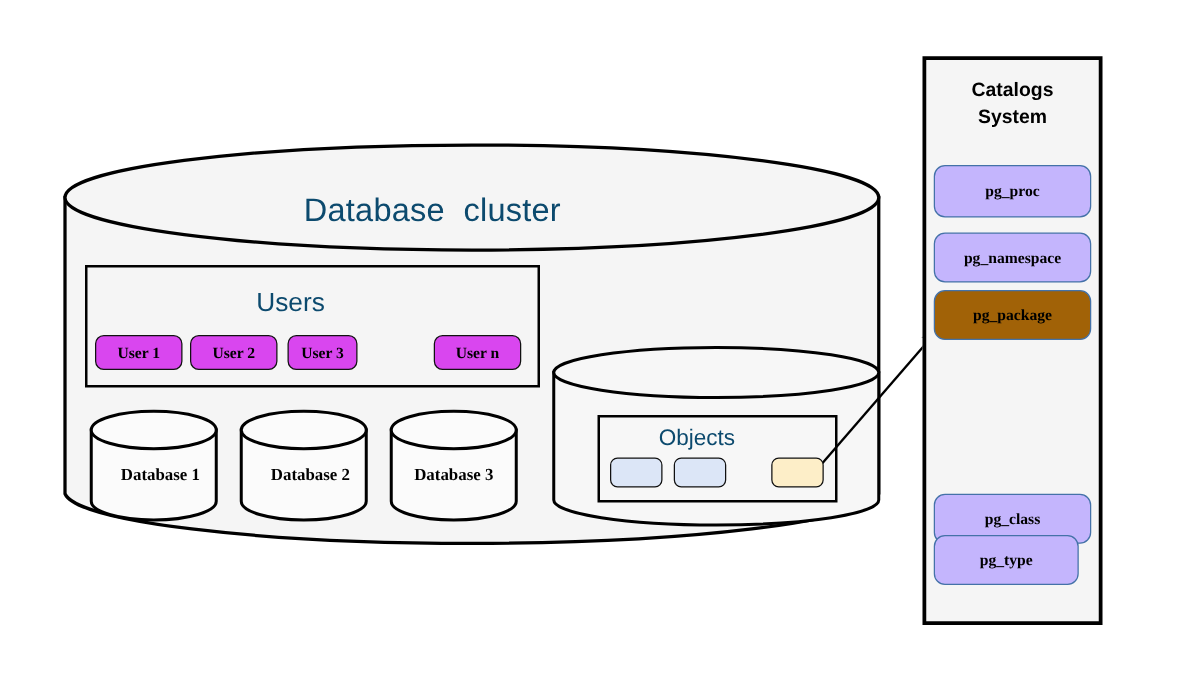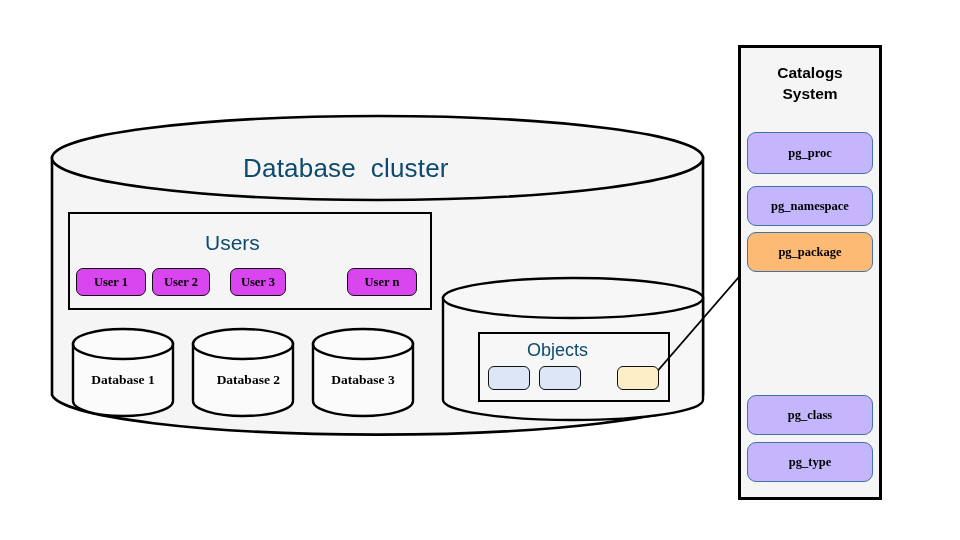--- a/index.html
+++ b/index.html
@@ -70,21 +70,21 @@
   .chip-user {
     background: #d946ef;
     border: 1.6px solid #111111;
   }
   .chip-cat-blue {
     background: #c4b5fd;
     border: 1.8px solid #4472a8;
     border-radius: 9px;
   }
   .chip-cat-yellow {
-    background: #fdba74;
+    background: #a16207;
     border: 1.8px solid #4472a8;
     border-radius: 9px;
   }
   .chip-obj-blue {
     background: #dce6f7;
     border: 1.6px solid #111111;
     border-radius: 6px;
   }
   .chip-obj-yellow {
     background: #fdeec8;
@@ -148,31 +148,31 @@
 
 <div class="lbl title-cluster" style="left:243px; top:155px;">Database  cluster</div>
 
 <div class="boxframe" style="left:68px; top:212px; width:364px; height:98px;"></div>
 
 <div class="lbl title-users" style="left:205px; top:232px;">Users</div>
 
 <div class="chip chip-user" style="left:76px; top:268px; width:70px; height:28px;">
   <span class="ser chip-label">User 1</span>
 </div>
-<div class="chip chip-user" style="left:152px; top:268px; width:58px; height:28px;">
+<div class="chip chip-user" style="left:152px; top:268px; width:70px; height:28px;">
   <span class="ser chip-label">User 2</span>
 </div>
 <div class="chip chip-user" style="left:230px; top:268px; width:56px; height:28px;">
   <span class="ser chip-label">User 3</span>
 </div>
 <div class="chip chip-user" style="left:347px; top:268px; width:70px; height:28px;">
   <span class="ser chip-label">User n</span>
 </div>
 
-<div class="lbl ser db-label" style="left:86px; top:373px; width:74px; text-align:center;">Database 1</div>
+<div class="lbl ser db-label" style="left:86px; top:373px; width:74px; text-align:right;">Database 1</div>
 <div class="lbl ser db-label" style="left:206px; top:373px; width:74px; text-align:right;">Database 2</div>
 <div class="lbl ser db-label" style="left:326px; top:373px; width:74px; text-align:center;">Database 3</div>
 
 <div class="boxframe" style="left:478px; top:332px; width:192px; height:70px;"></div>
 
 <div class="lbl title-objects" style="left:527px; top:341px;">Objects</div>
 
 <div class="chip chip-obj-blue" style="left:488px; top:366px; width:42px; height:24px;"></div>
 <div class="chip chip-obj-blue" style="left:539px; top:366px; width:42px; height:24px;"></div>
 <div class="chip chip-obj-yellow" style="left:617px; top:366px; width:42px; height:24px;"></div>
@@ -189,15 +189,15 @@
 </div>
 <div class="chip chip-cat-blue" style="left:747px; top:186px; width:126px; height:40px;">
   <span class="ser cat-label">pg_namespace</span>
 </div>
 <div class="chip chip-cat-yellow" style="left:747px; top:232px; width:126px; height:40px;">
   <span class="ser cat-label">pg_package</span>
 </div>
 <div class="chip chip-cat-blue" style="left:747px; top:395px; width:126px; height:40px;">
   <span class="ser cat-label">pg_class</span>
 </div>
-<div class="chip chip-cat-blue" style="left:747px; top:442px; width:126px; height:40px;">
+<div class="chip chip-cat-blue" style="left:747px; top:428px; width:116px; height:40px;">
   <span class="ser cat-label">pg_type</span>
 </div>
 
 </body></html>

